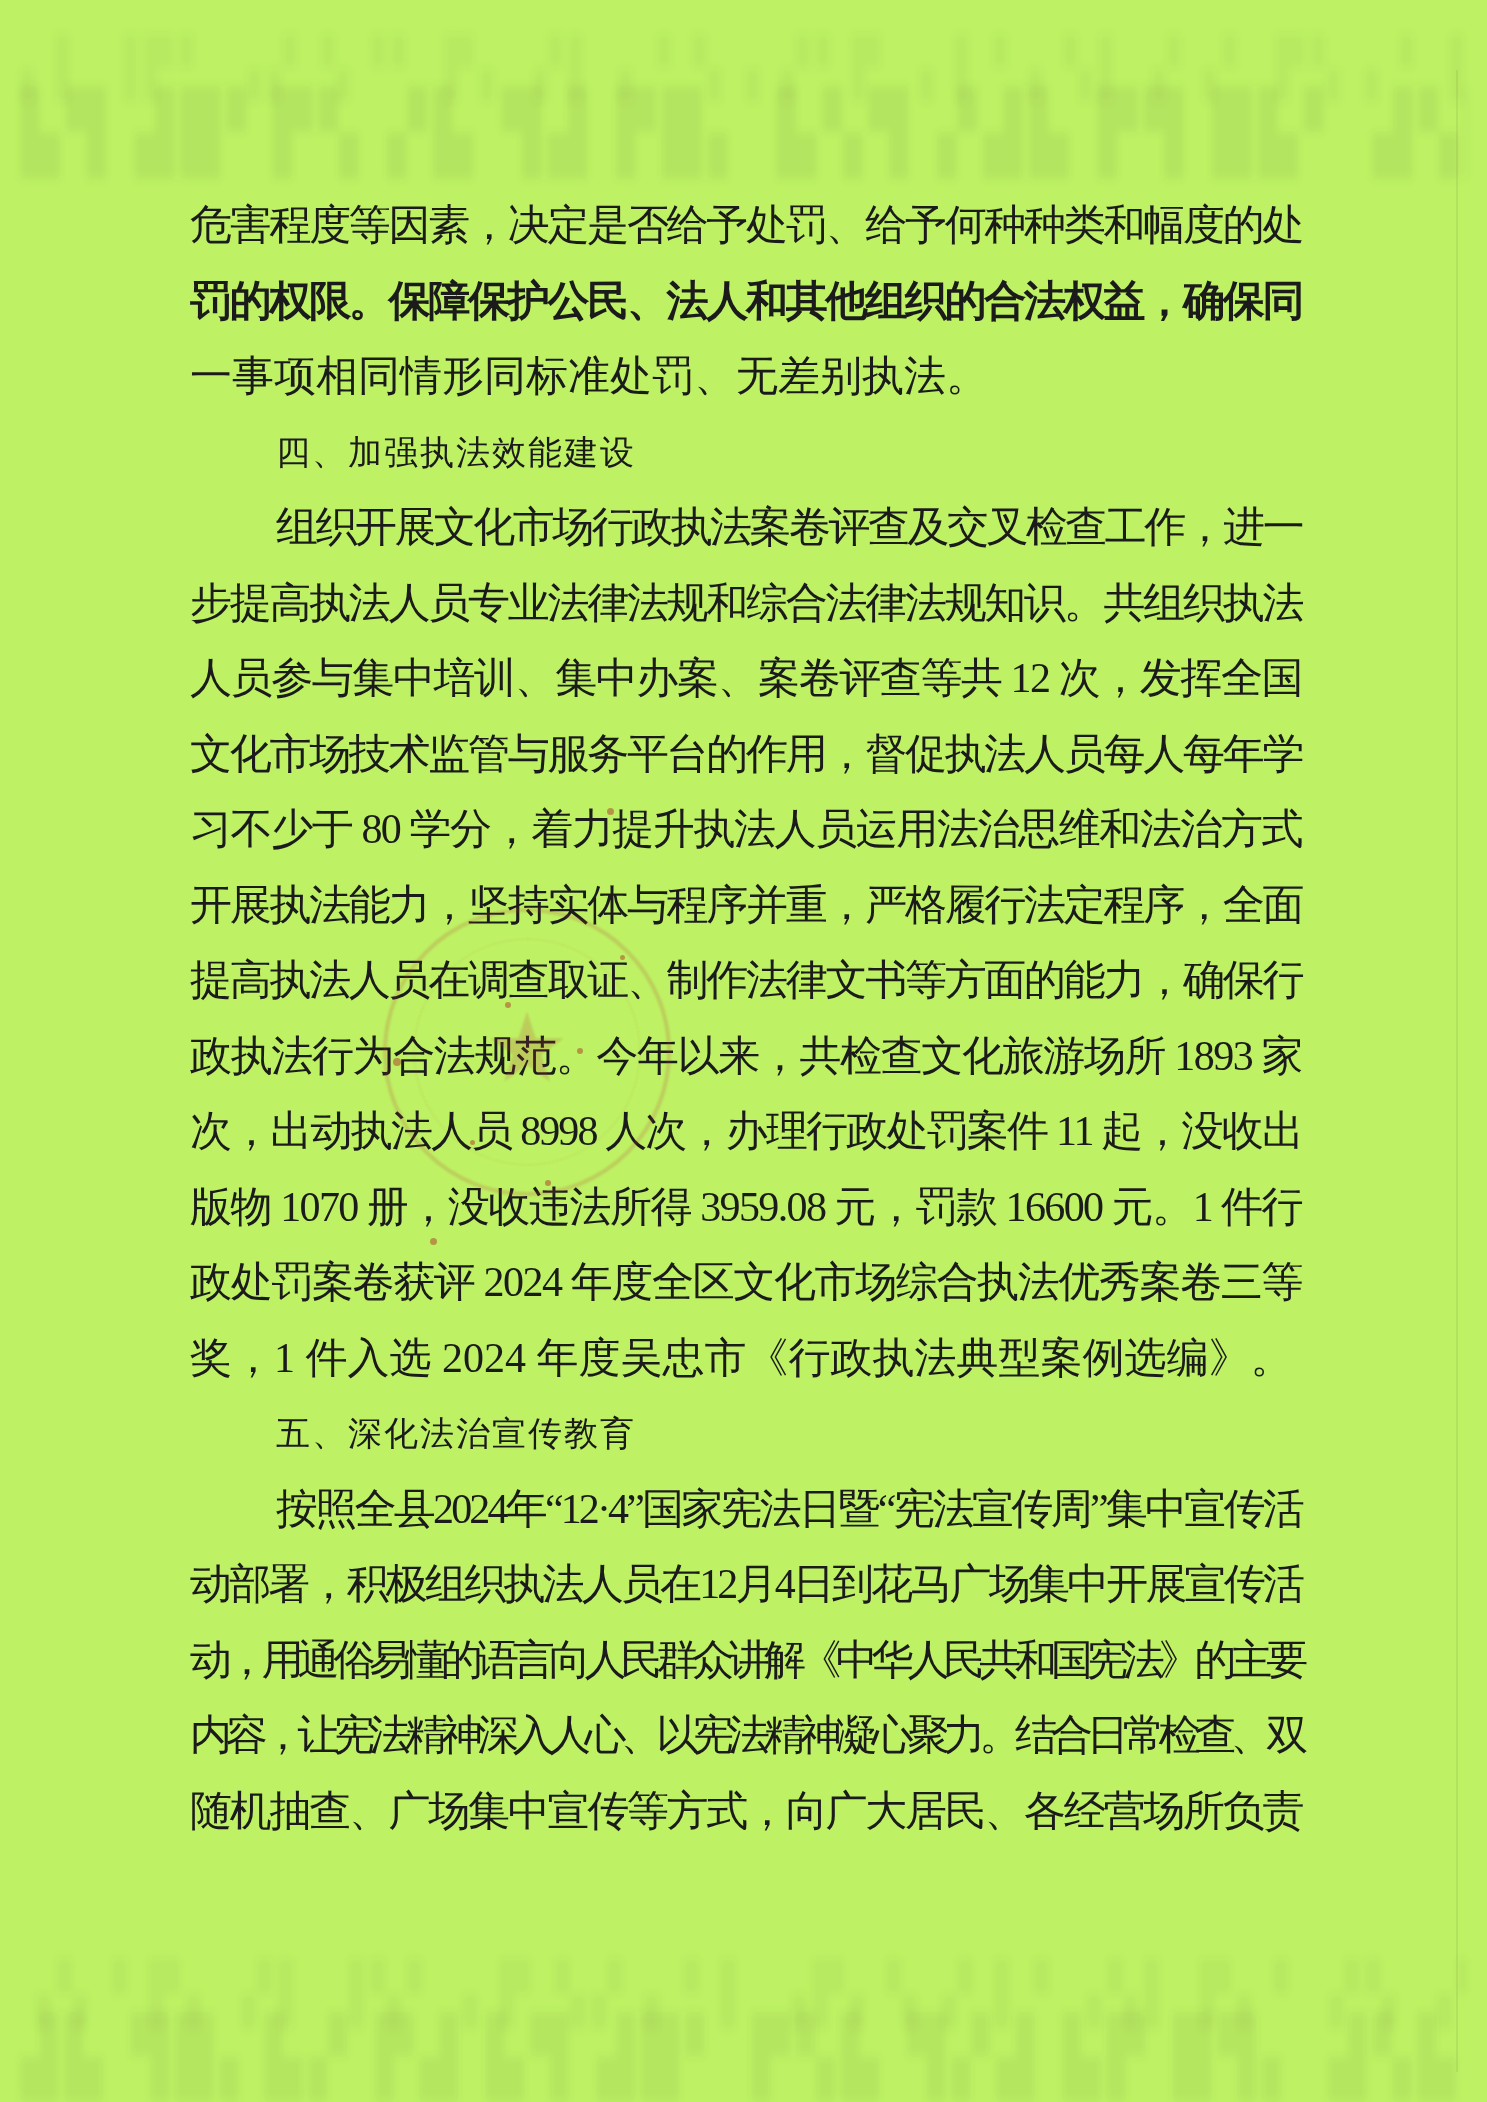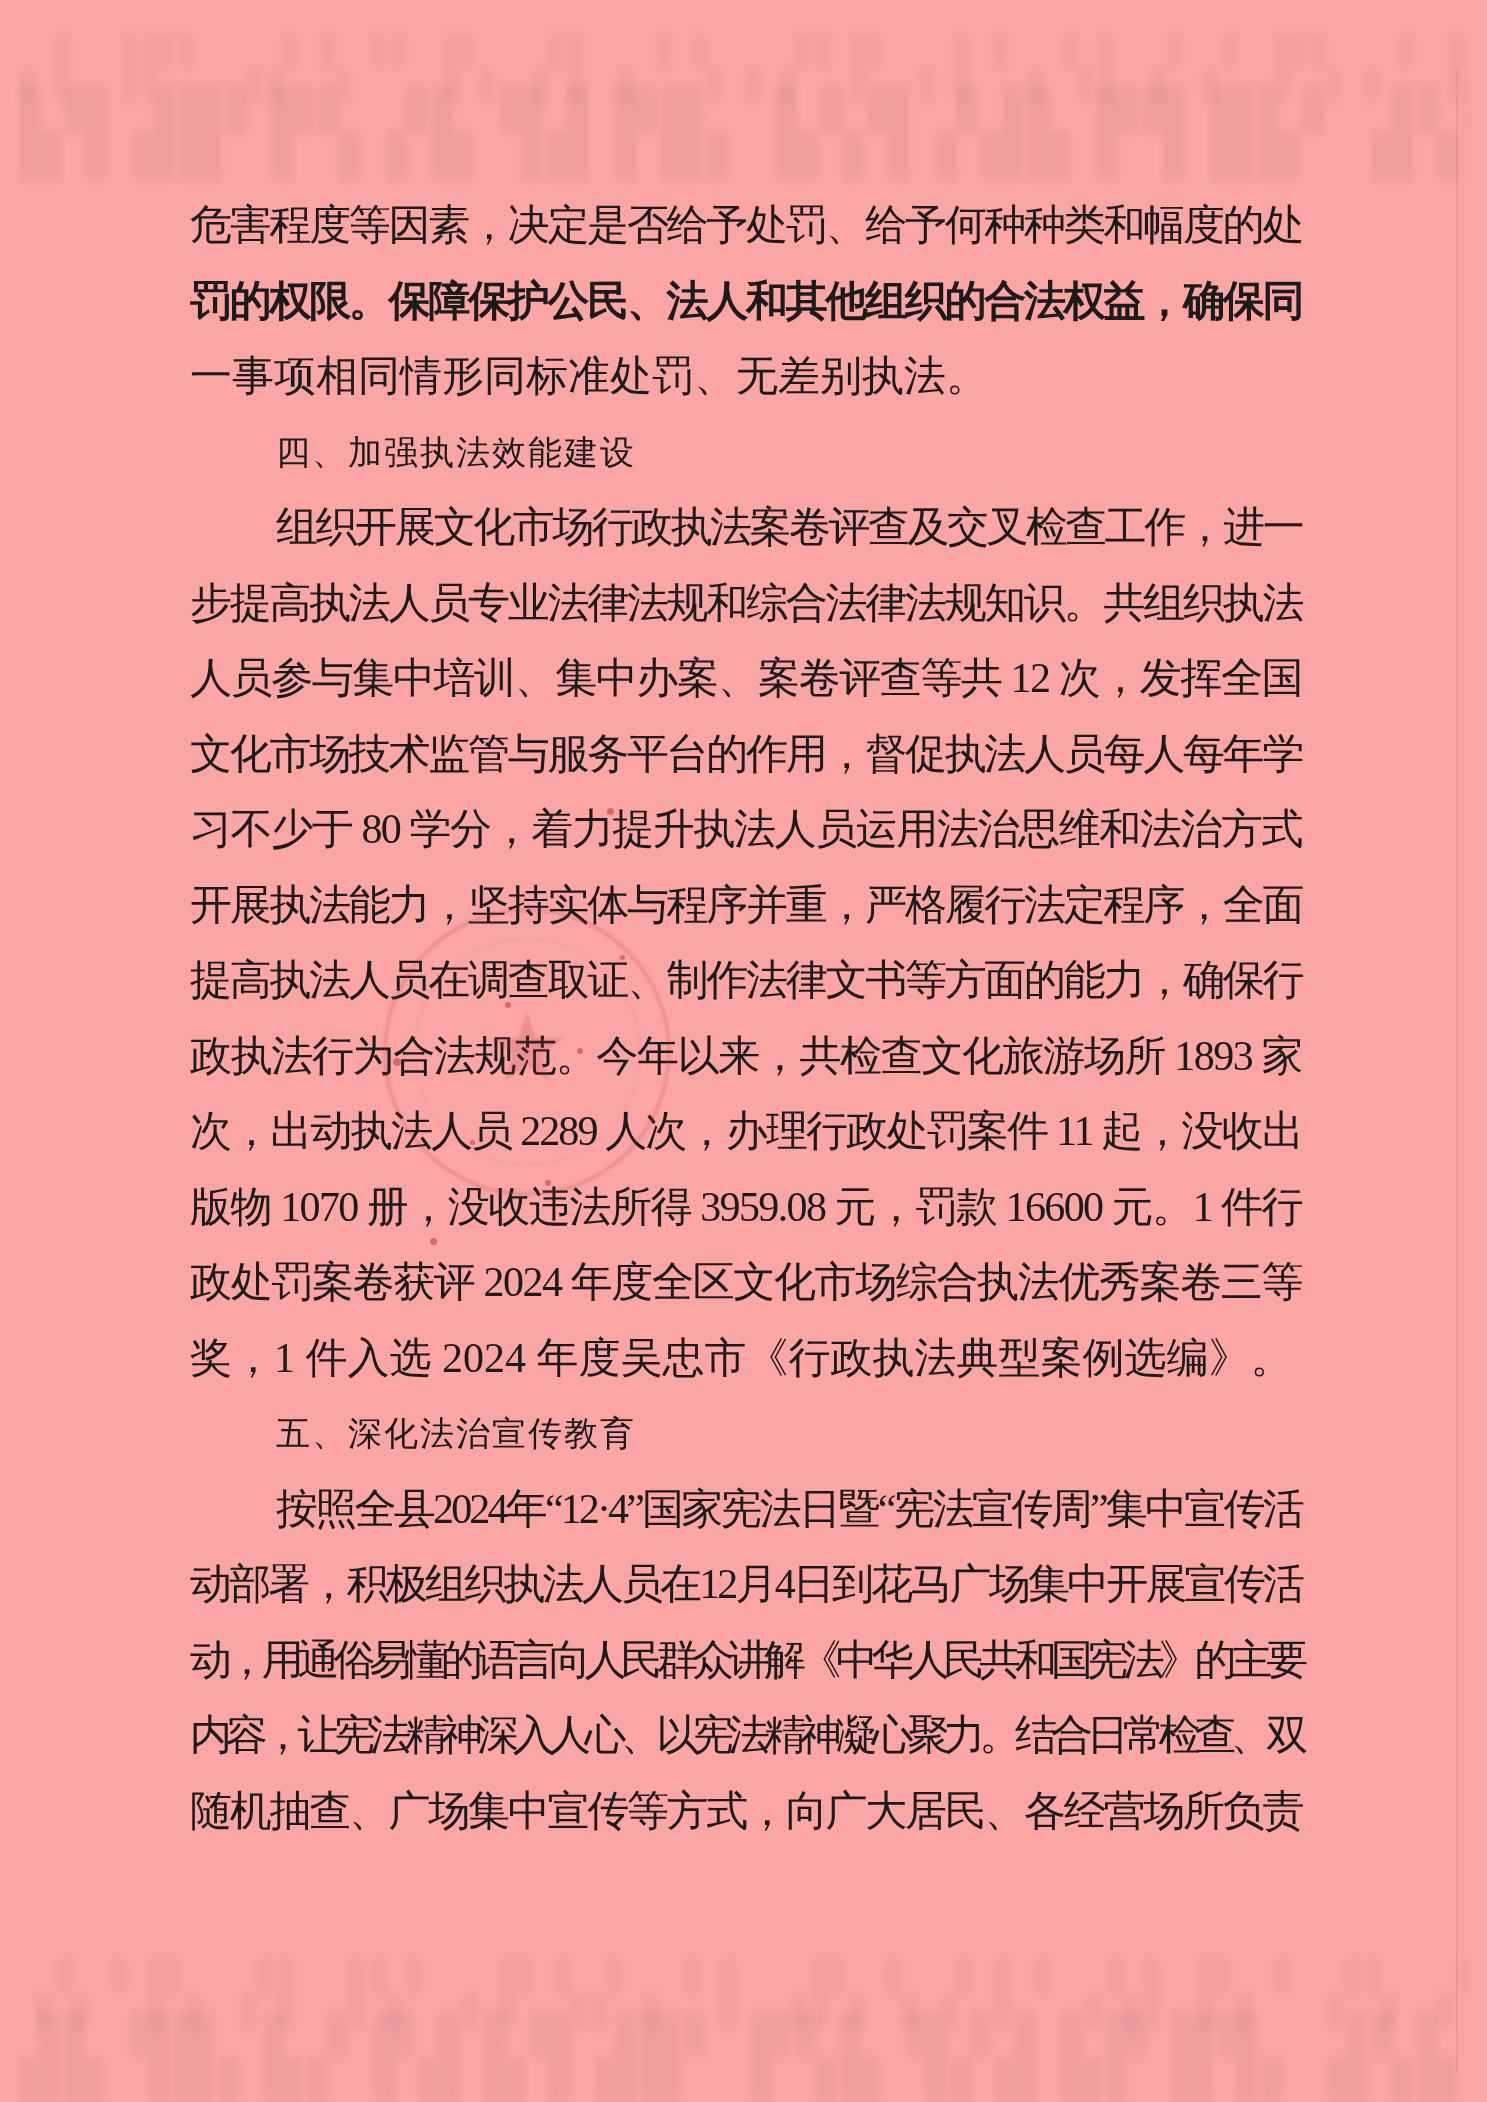--- a/index.html
+++ b/index.html
@@ -1,19 +1,19 @@
 <!DOCTYPE html>
 <html><head>
 <meta charset="utf-8">
 <style>
   html,body{margin:0;padding:0;background:#e8e8e8;}
   .page{
     position:relative;
     width:1487px;height:2102px;
-    background:#fca5a5;
+    background:#bef264;
     overflow:hidden;
     font-family:"Liberation Serif","DejaVu Serif",serif;
     color:#1b1b1b;
   }
   
   .noise{
     position:absolute;left:20px;right:20px;
     color:rgba(30,30,30,0.055);
     font-family:"DejaVu Sans",sans-serif;
     white-space:nowrap;overflow:hidden;
@@ -90,21 +90,21 @@
       <div class="line body left">一事项相同情形同标准处罚、无差别执法。</div>
       <div class="line heading indent left">四、加强执法效能建设</div>
       <div class="line body indent just" style="letter-spacing: -2.63846px;">组织开展文化市场行政执法案卷评查及交叉检查工作，进一</div>
       <div class="line body just" style="letter-spacing: -2.38571px;">步提高执法人员专业法律法规和综合法律法规知识。共组织执法</div>
       <div class="line body just" style="letter-spacing: -1.53333px;">人员参与集中培训、集中办案、案卷评查等共 12 次，发挥全国</div>
       <div class="line body just" style="letter-spacing: -2.38571px;">文化市场技术监管与服务平台的作用，督促执法人员每人每年学</div>
       <div class="line body just" style="letter-spacing: -1.53333px;">习不少于 80 学分，着力提升执法人员运用法治思维和法治方式</div>
       <div class="line body just" style="letter-spacing: -2.38571px;">开展执法能力，坚持实体与程序并重，严格履行法定程序，全面</div>
       <div class="line body just" style="letter-spacing: -2.38571px;">提高执法人员在调查取证、制作法律文书等方面的能力，确保行</div>
       <div class="line body just" style="letter-spacing: -1.4871px;">政执法行为合法规范。今年以来，共检查文化旅游场所 1893 家</div>
-      <div class="line body just" style="letter-spacing: -1.92353px;">次，出动执法人员 2289 人次，办理行政处罚案件 11 起，没收出</div>
+      <div class="line body just" style="letter-spacing: -1.92353px;">次，出动执法人员 8998 人次，办理行政处罚案件 11 起，没收出</div>
       <div class="line body just" style="letter-spacing: -1.62381px;">版物 1070 册，没收违法所得 3959.08 元，罚款 16600 元。1 件行</div>
       <div class="line body just" style="letter-spacing: -1.4871px;">政处罚案卷获评 2024 年度全区文化市场综合执法优秀案卷三等</div>
       <div class="line body left">奖，1 件入选 2024 年度吴忠市《行政执法典型案例选编》。</div>
       <div class="line heading indent left">五、深化法治宣传教育</div>
       <div class="line body indent just" style="letter-spacing: -2.88788px;">按照全县2024年“12·4”国家宪法日暨“宪法宣传周”集中宣传活</div>
       <div class="line body just" style="letter-spacing: -2.93333px;">动部署，积极组织执法人员在12月4日到花马广场集中开展宣传活</div>
       <div class="line body just" style="letter-spacing: -6.22903px;">动，用通俗易懂的语言向人民群众讲解《中华人民共和国宪法》的主要</div>
       <div class="line body just" style="letter-spacing: -6.22903px;">内容，让宪法精神深入人心、以宪法精神凝心聚力。结合日常检查、双</div>
       <div class="line body just" style="letter-spacing: -2.38571px;">随机抽查、广场集中宣传等方式，向广大居民、各经营场所负责</div>
     </div>

